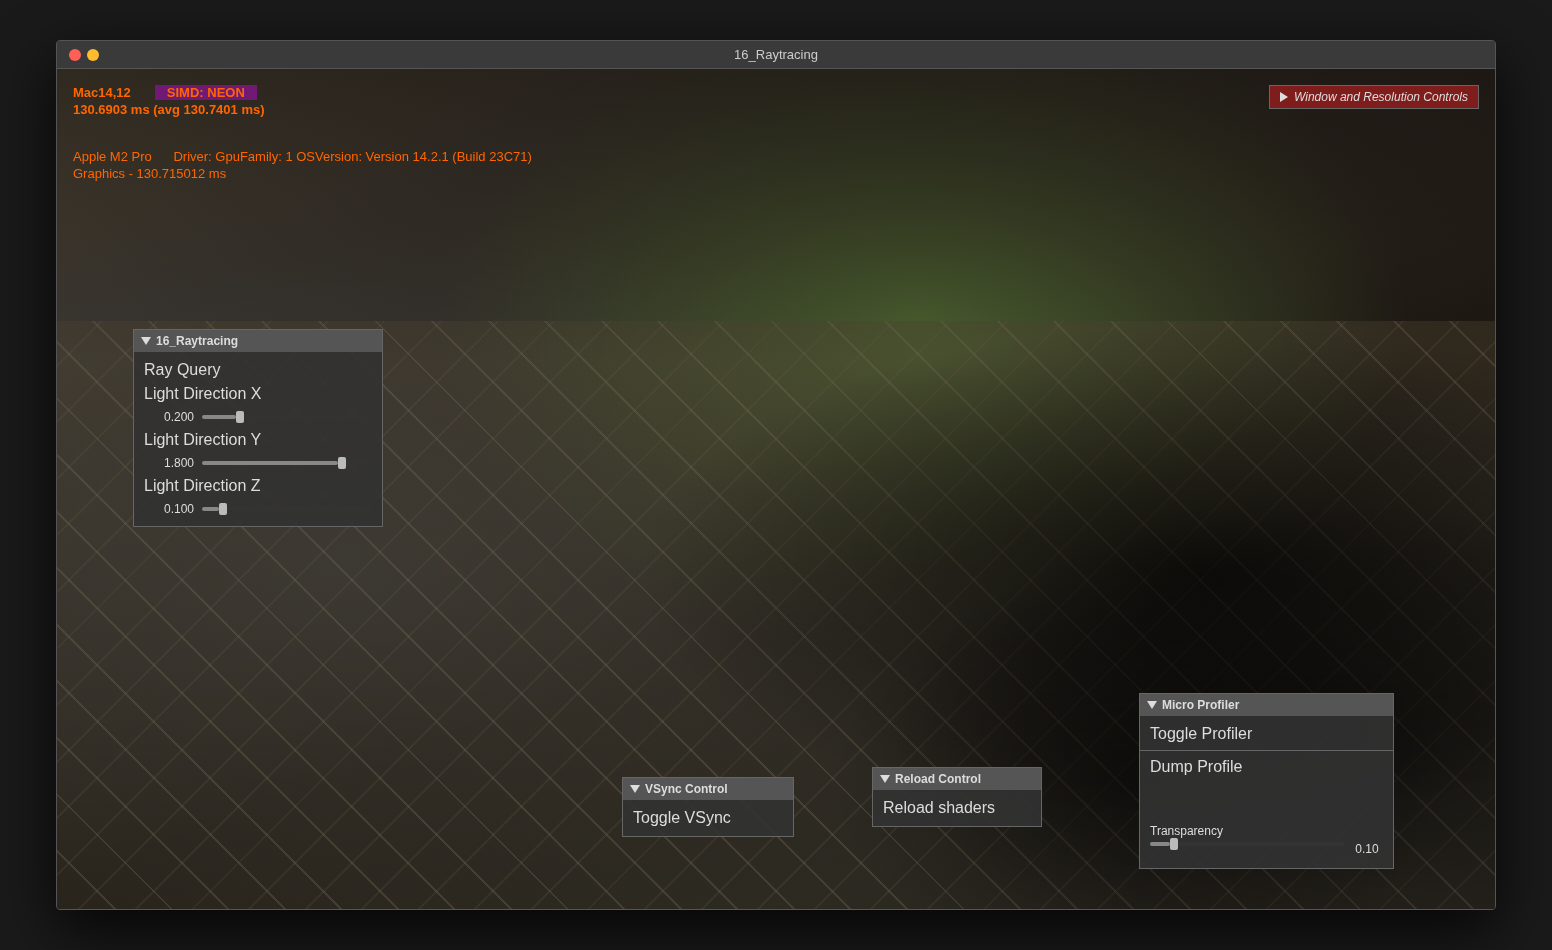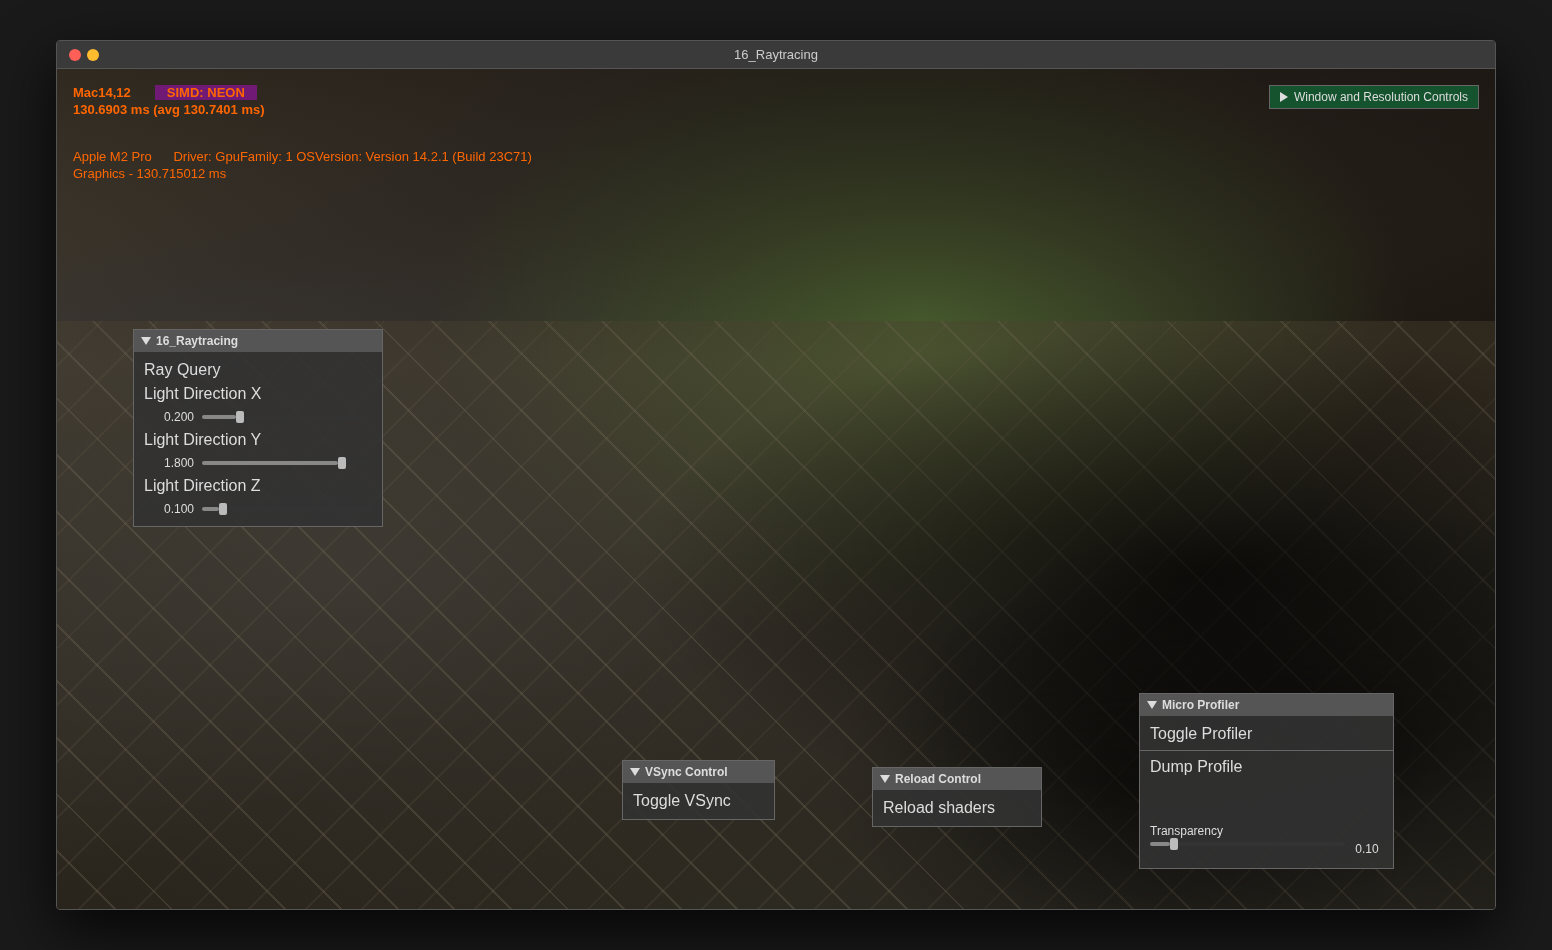--- a/index.html
+++ b/index.html
@@ -150,29 +150,30 @@
       color: #ff6600;
       font-size: 13px;
       font-weight: 400;
     }
 
     
     .top-right-btn {
       position: absolute;
       top: 16px;
       right: 16px;
-      background: #14532d;
+      background: #7f1d1d;
       border: 1px solid #666;
       color: #ddd;
       font-size: 12px;
       display: flex;
       align-items: center;
       gap: 6px;
       padding: 4px 10px;
       cursor: pointer;
+      font-style: italic;
     }
     .top-right-btn .play-icon {
       width: 0;
       height: 0;
       border-top: 5px solid transparent;
       border-bottom: 5px solid transparent;
       border-left: 8px solid #ddd;
     }
 
     
@@ -252,22 +253,22 @@
     
     .panel-raytracing {
       left: 76px;
       top: 260px;
       width: 250px;
     }
 
     
     .panel-vsync {
       left: 565px;
-      bottom: 89px;
-      width: 153px;
+      bottom: 72px;
+      width: 172px;
     }
 
     
     .panel-reload {
       left: 815px;
       bottom: 82px;
       width: 170px;
     }
 
     

